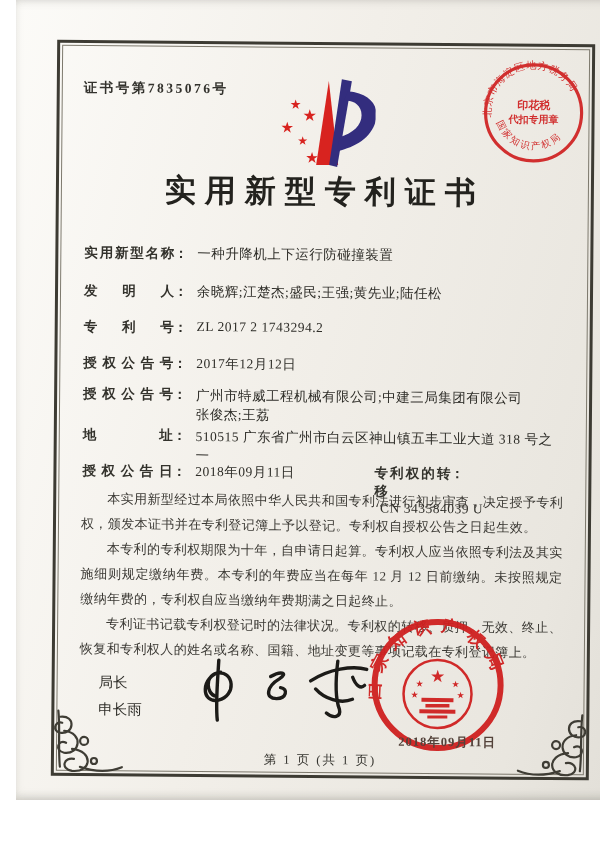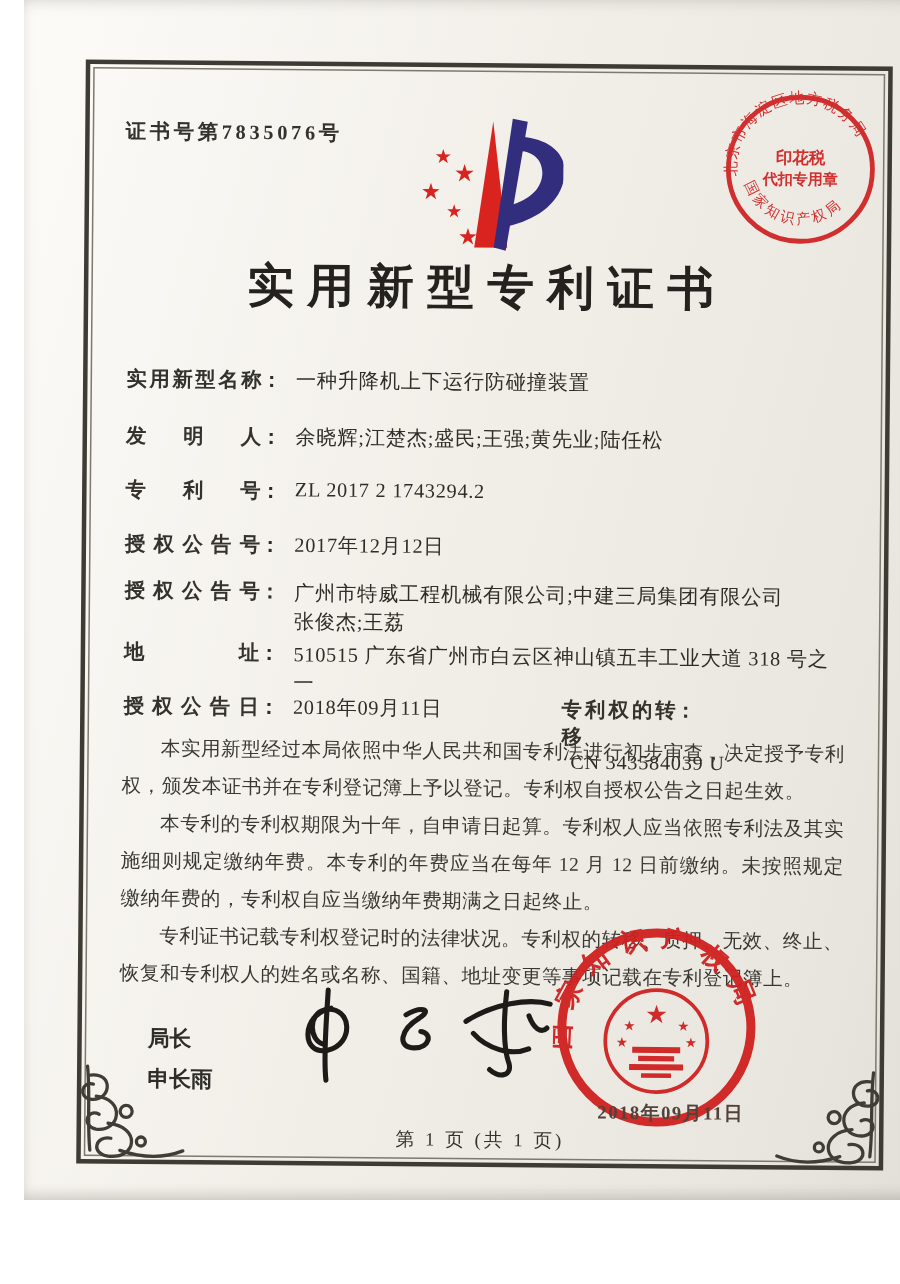--- a/index.html
+++ b/index.html
@@ -39,21 +39,21 @@
   }
   .colon{font-weight:bold;vertical-align:top;}
   .val{display:inline-block;vertical-align:top;margin-left:6px;letter-spacing:.5px;}
   .val .vline{display:block;line-height:19px;}
   .grant-right{position:absolute;left:292px;top:0;}
   .paragraphs{
     position:absolute;left:25px;right:25px;top:443px;
     font-size:13px;line-height:25px;text-align:justify;color:#3a3833;
   }
   .paragraphs p{margin:0;text-indent:2em;letter-spacing:.4px;}
-  .sig-block{position:absolute;left:44px;top:626px;font-size:14.5px;font-weight:bold;line-height:27px;color:#2e2d28;margin-top:11px;}
+  .sig-block{position:absolute;left:44px;top:626px;font-size:14.5px;font-weight:normal;line-height:27px;color:#2e2d28;}
   .signature-svg{position:absolute;left:128px;top:602px;}
   .main-seal{position:absolute;left:314px;top:570px;width:138px;height:138px;opacity:.95;}
   .seal-date{
     position:absolute;left:318px;top:688px;width:150px;text-align:center;
     font-size:12.5px;letter-spacing:1px;color:#53423a;font-weight:bold;
   }
   .page-indicator{
     position:absolute;left:0;top:707px;width:100%;text-align:center;
     font-size:12.5px;letter-spacing:2px;color:#33322d;
   }

